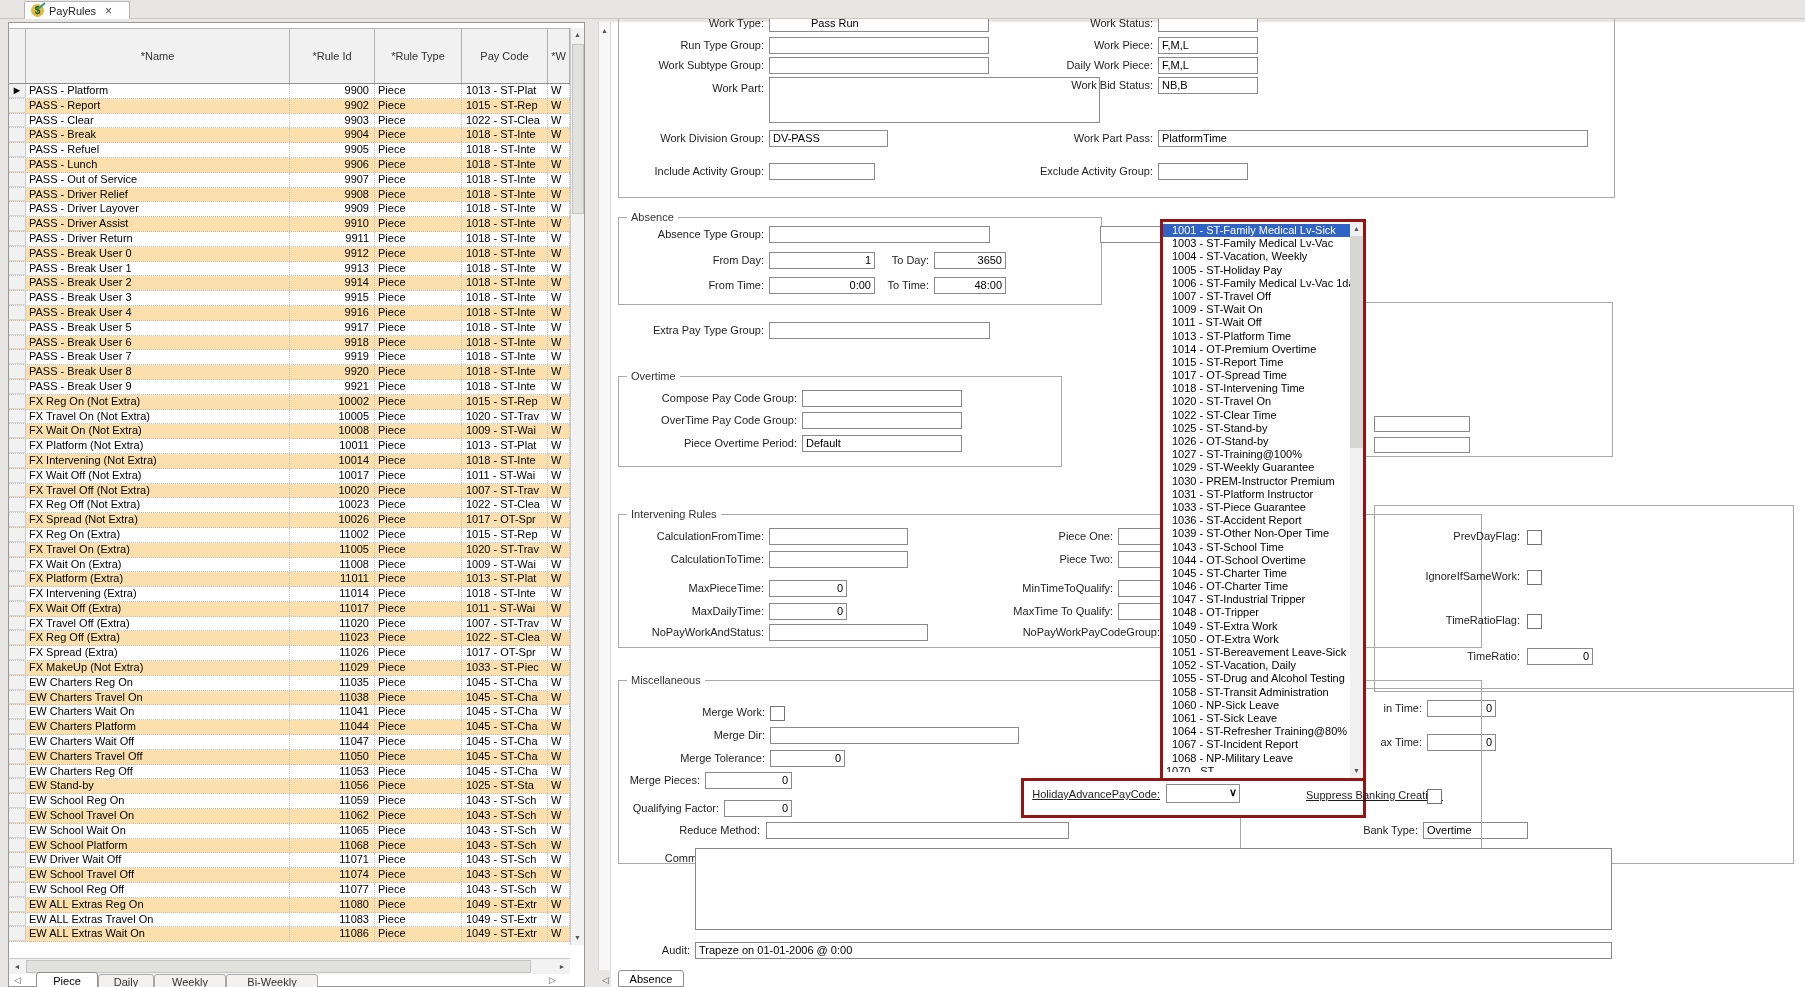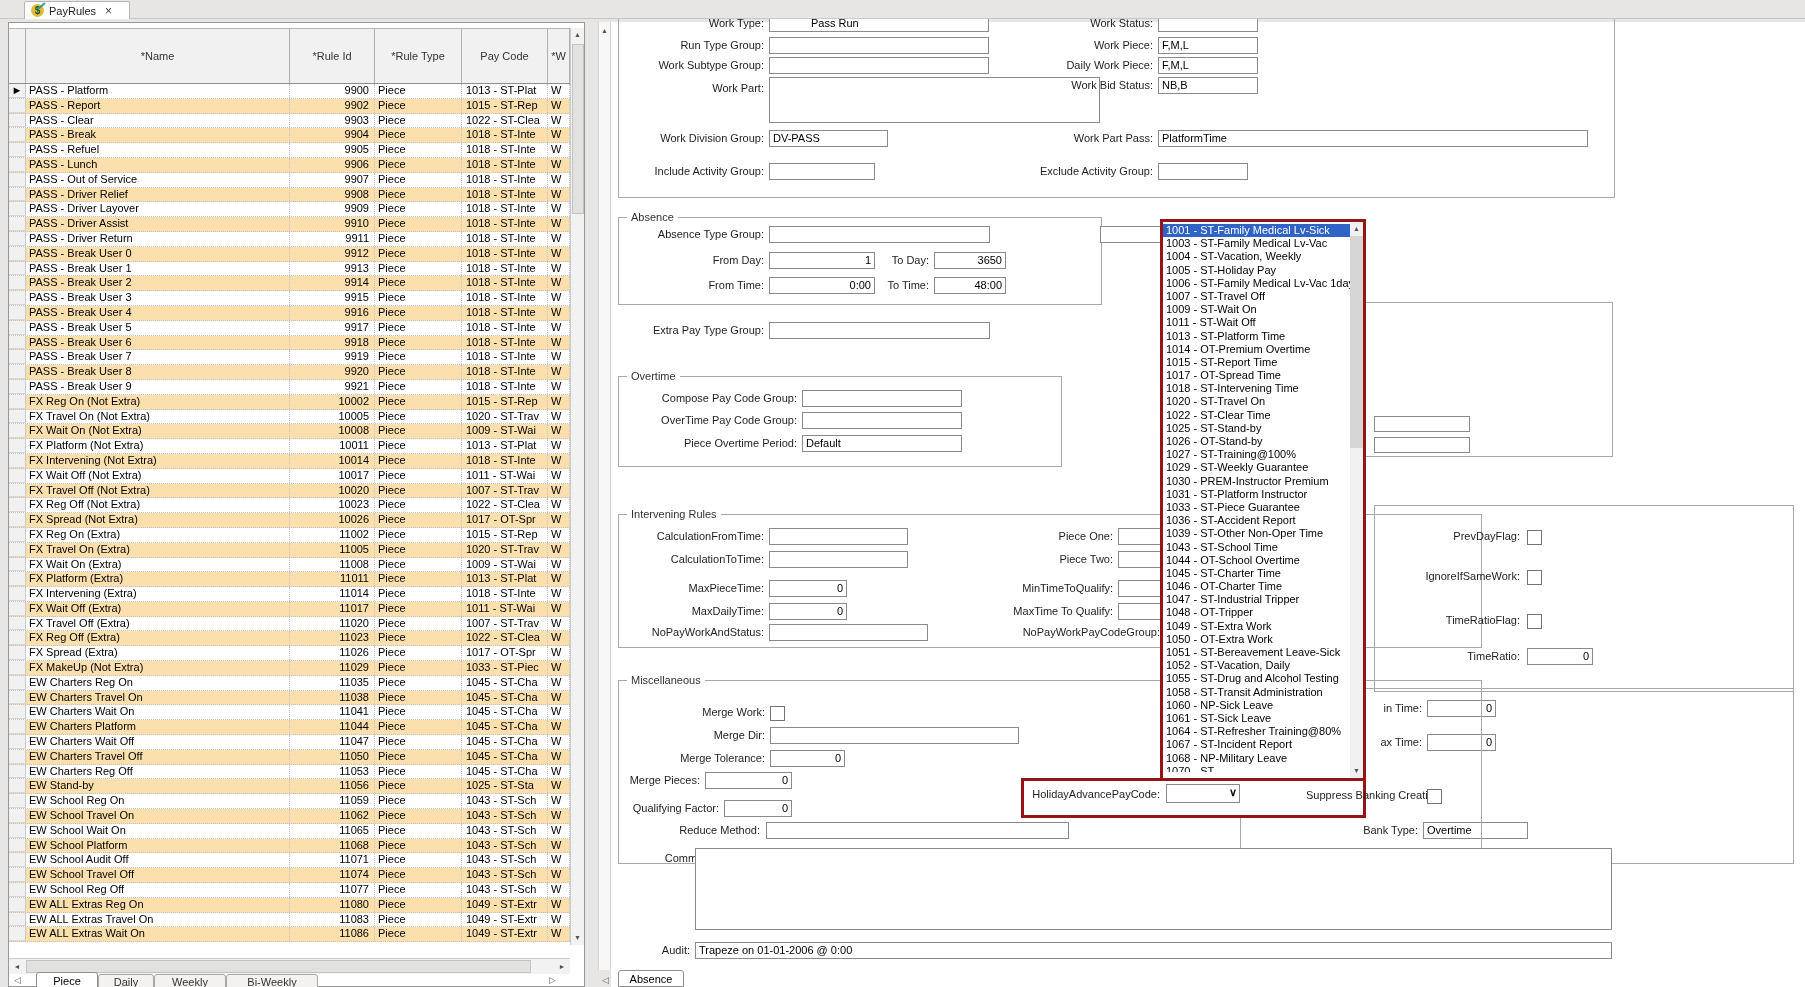--- a/index.html
+++ b/index.html
@@ -42,29 +42,29 @@
   .sheet-tab.active{top:0;height:17px;background:#fff;border-color:#8f8f8f;line-height:17px;color:#000;}
   .tri{position:absolute;top:3px;font-size:9px;color:#666;line-height:11px;}
   
   .gapcol{position:absolute;left:585px;top:22px;width:13px;height:965px;background:#e8e6e4;z-index:1;}
   .rscroll{position:absolute;left:598px;top:22px;width:13px;height:948px;background:#f7f7f7;border-left:1px solid #d5d5d5;border-right:1px solid #d5d5d5;box-sizing:border-box;z-index:1;}
   .rpanel{position:absolute;left:611px;top:22px;width:1194px;height:965px;background:#fff;z-index:1;}
   .rwrap{position:absolute;left:0;top:0;width:1805px;height:987px;z-index:2;}
   
   .ddlist{position:absolute;left:1160px;top:219px;width:206px;height:559px;border:3px solid #971414;border-bottom:none;background:#fff;box-sizing:border-box;z-index:40;}
   .dditems{position:absolute;left:0;top:2px;right:13px;bottom:0;overflow:hidden;}
-  .dd-item{height:13.2px;line-height:13.4px;font-size:11px;padding-left:3px;white-space:nowrap;overflow:hidden;color:#000;}
+  .dd-item{height:13.2px;line-height:13.4px;font-size:11px;padding-left:9px;white-space:nowrap;overflow:hidden;color:#000;}
   .dd-item.sel{background:#2f63c5;color:#fff;}
   .dd-clip{height:7px;overflow:hidden;line-height:13px;font-size:11px;padding-left:3px;color:#000;}
   .ddscroll{position:absolute;right:0;top:0;width:13px;bottom:0;background:#f0f0f0;}
   .ddscroll .thumb{position:absolute;left:0;top:14px;width:13px;height:212px;background:#d6d6d4;}
   .redbox{position:absolute;left:1021px;top:778px;width:345px;height:40px;border:3px solid #971414;background:#fff;box-sizing:border-box;z-index:39;}
   .combo{position:absolute;left:1166px;top:784px;width:74px;height:19px;border:1px solid #8a8a8a;background:#fff;box-sizing:border-box;z-index:41;}
   .combo .arr{position:absolute;right:2px;top:1px;font-size:11px;color:#111;font-weight:bold;}
-  .abovered{z-index:42;}
+  .abovered{z-index:42;text-decoration:underline;}
 </style>
 </head>
 <body>
 
 <div class="screen">
 
   <div class="tabbar">
     <div class="doctab">
       <span class="money-ic">$</span>
       <span>PayRules</span>
@@ -495,21 +495,21 @@
       <div class="g-row alt">
         <div class="g-sel"></div>
         <div class="g-name">EW School Platform</div>
         <div class="g-id">11068</div>
         <div class="g-type">Piece</div>
         <div class="g-code">1043 - ST-Sch</div>
         <div class="g-w">W</div>
       </div>
       <div class="g-row">
         <div class="g-sel"></div>
-        <div class="g-name">EW School Audit Off</div>
+        <div class="g-name">EW Driver Wait Off</div>
         <div class="g-id">11071</div>
         <div class="g-type">Piece</div>
         <div class="g-code">1043 - ST-Sch</div>
         <div class="g-w">W</div>
       </div>
       <div class="g-row alt">
         <div class="g-sel"></div>
         <div class="g-name">EW School Travel Off</div>
         <div class="g-id">11074</div>
         <div class="g-type">Piece</div>

